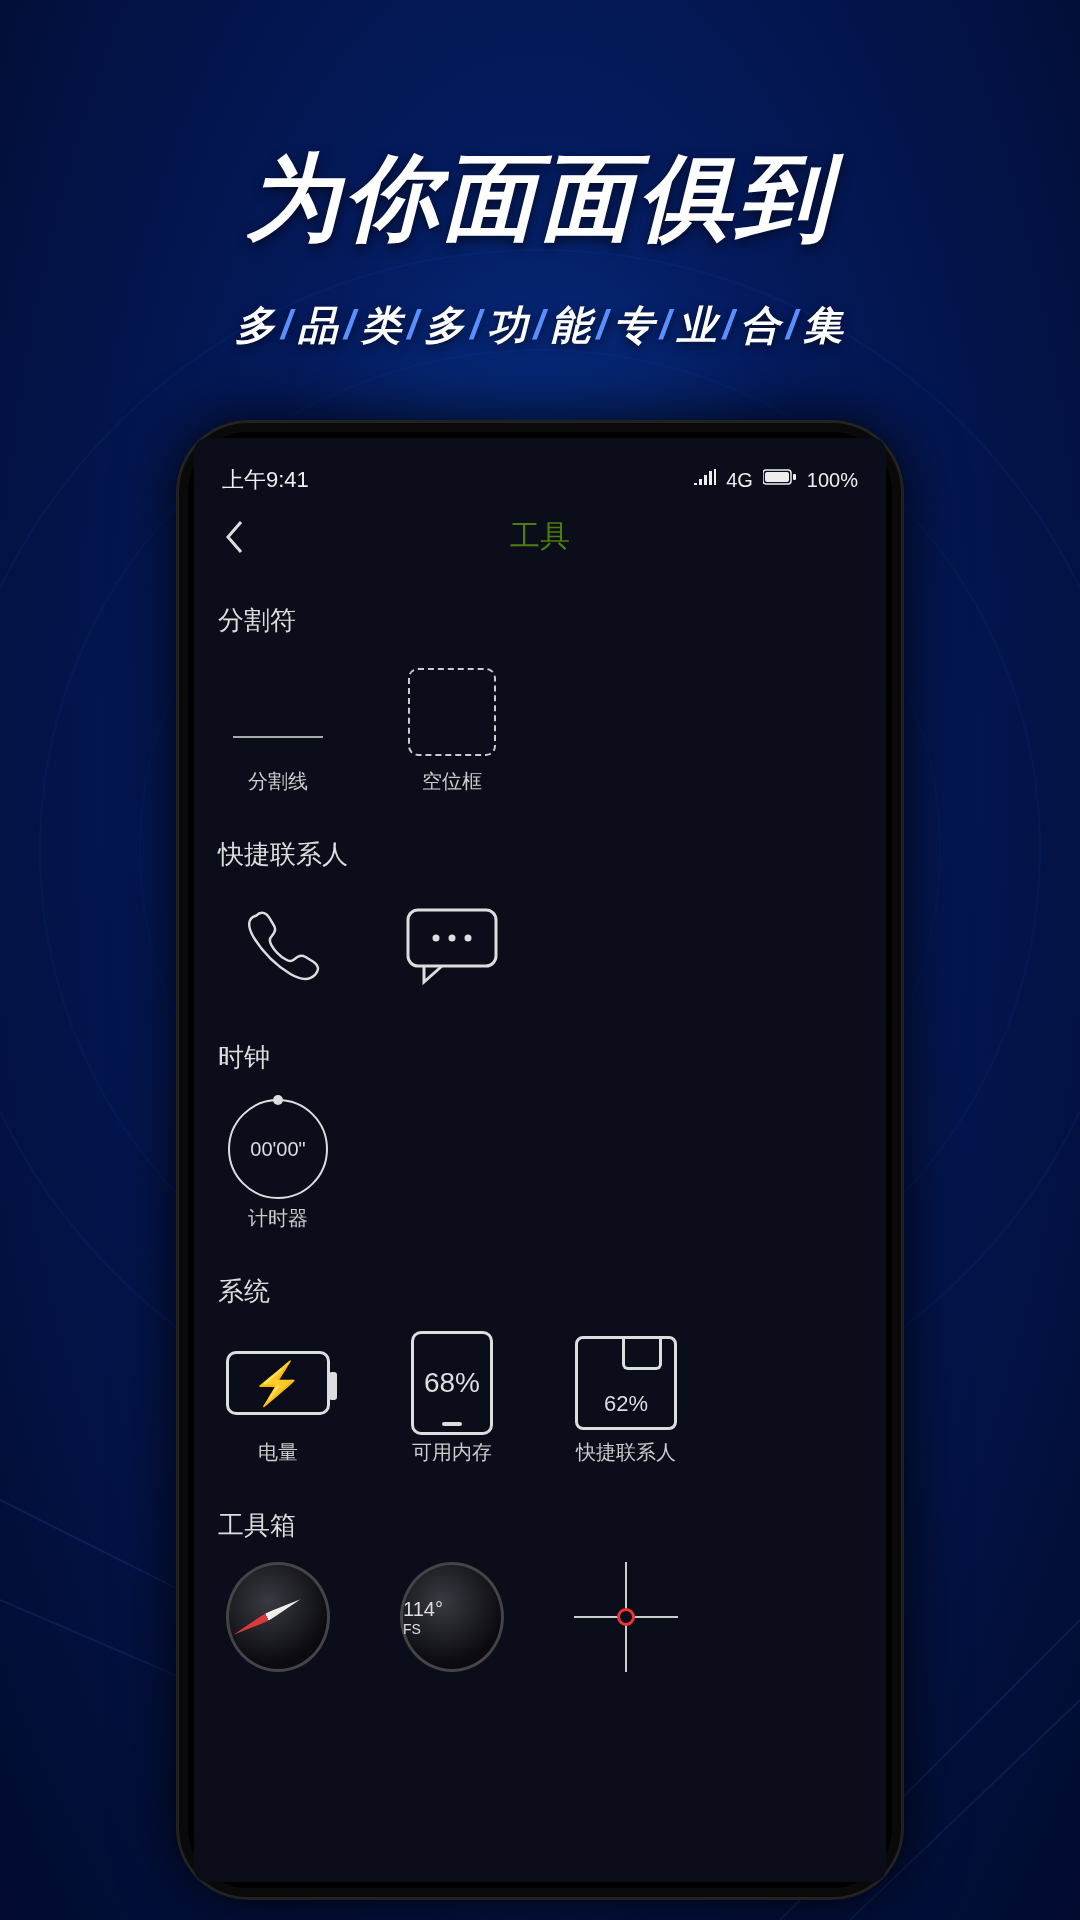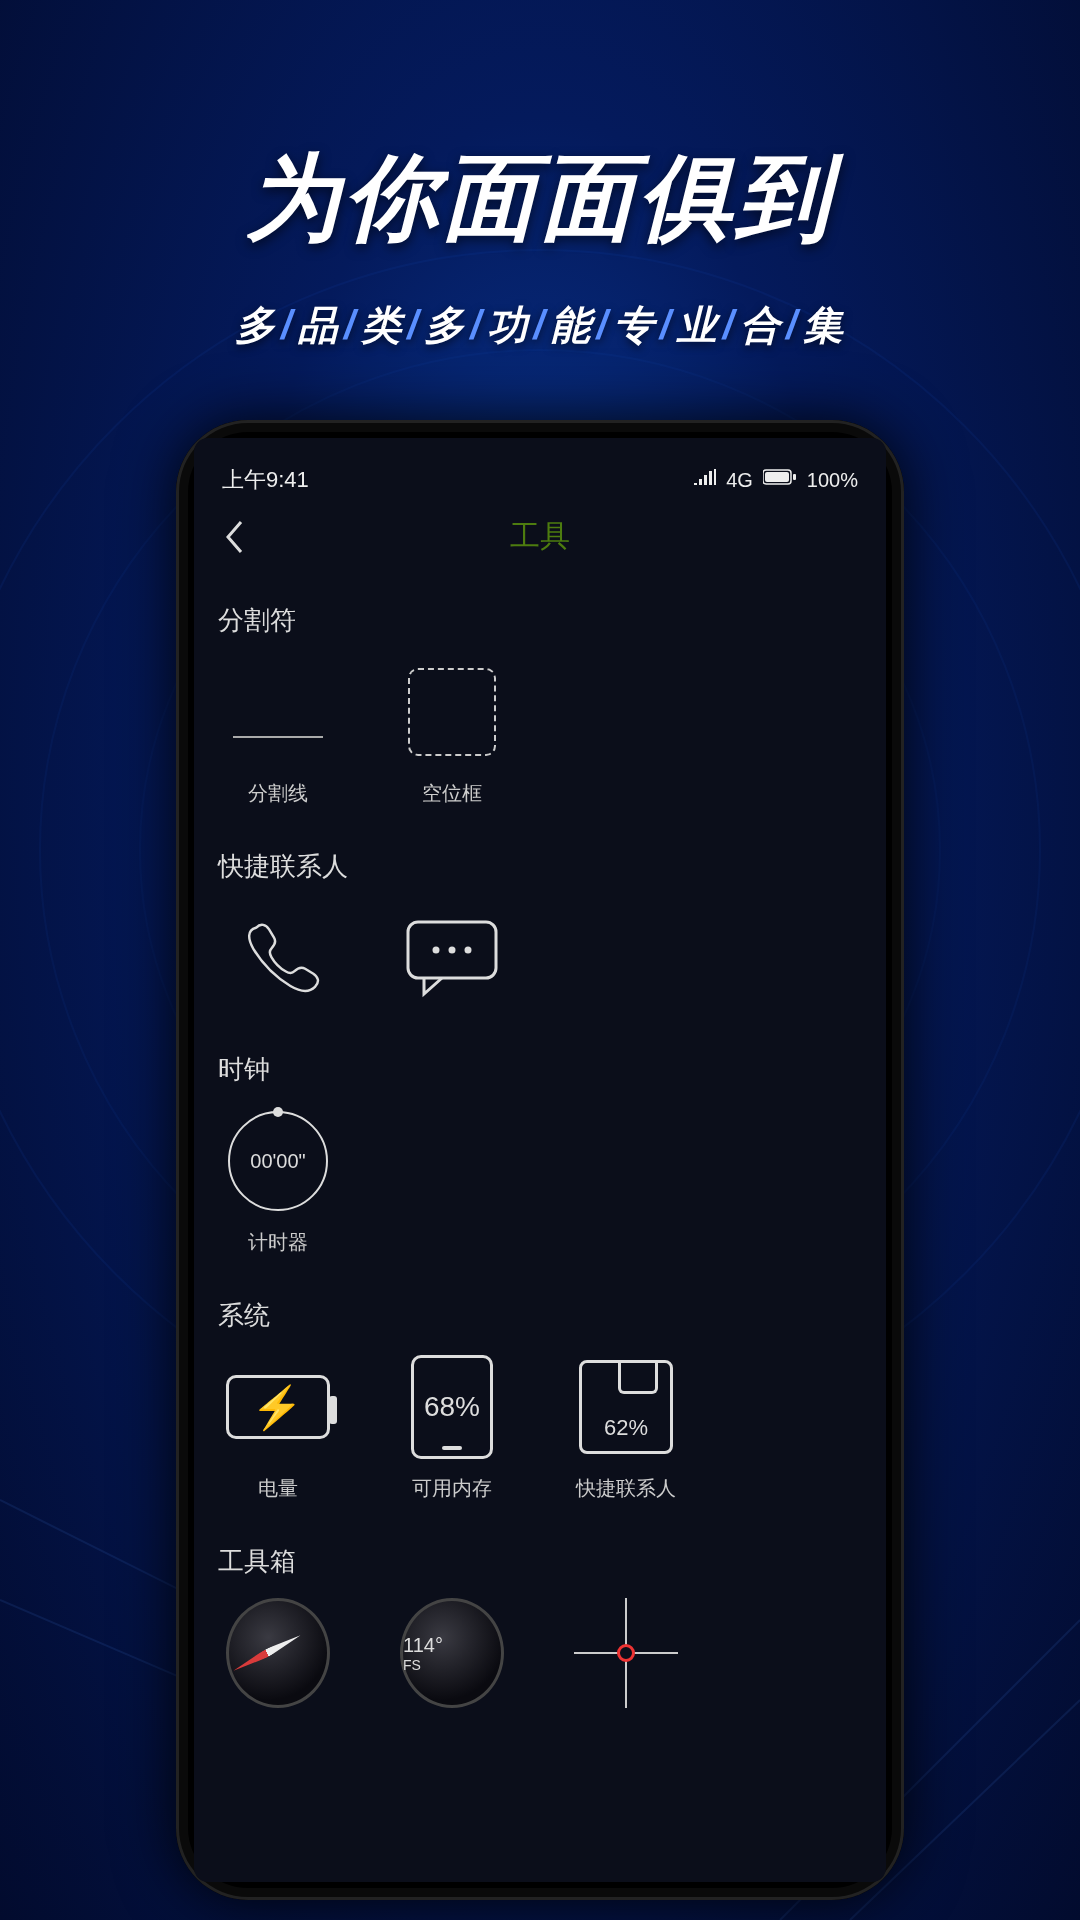--- a/index.html
+++ b/index.html
@@ -110,21 +110,21 @@
     width: 120px;
   }
   .tool-icon {
     width: 104px; height: 104px;
     display: flex;
     align-items: center; justify-content: center;
   }
   .tool-caption {
     color: #ccc;
     font-size: 20px;
-    margin-top: 16px;
+    margin-top: 4px;
   }
 
   .hr-line {
     width: 90px;
     border-top: 2px solid #aaa;
     margin-top: 50px;
   }
   .dashed-box {
     width: 88px; height: 88px;
     border: 2px dashed #ccc;
@@ -177,21 +177,21 @@
     font-size: 28px;
   }
   .device-box .home-dot {
     position: absolute;
     bottom: 6px;
     width: 20px; height: 4px;
     background: #ddd;
     border-radius: 2px;
   }
   .save-box {
-    width: 94px; height: 94px;
+    width: 102px; height: 94px;
     border: 3px solid #ddd;
     border-radius: 8px;
     position: relative;
     display: flex; align-items: flex-end; justify-content: center;
     color: #ddd;
     font-size: 22px;
     padding-bottom: 10px;
   }
   .save-box::before {
     content: '';

